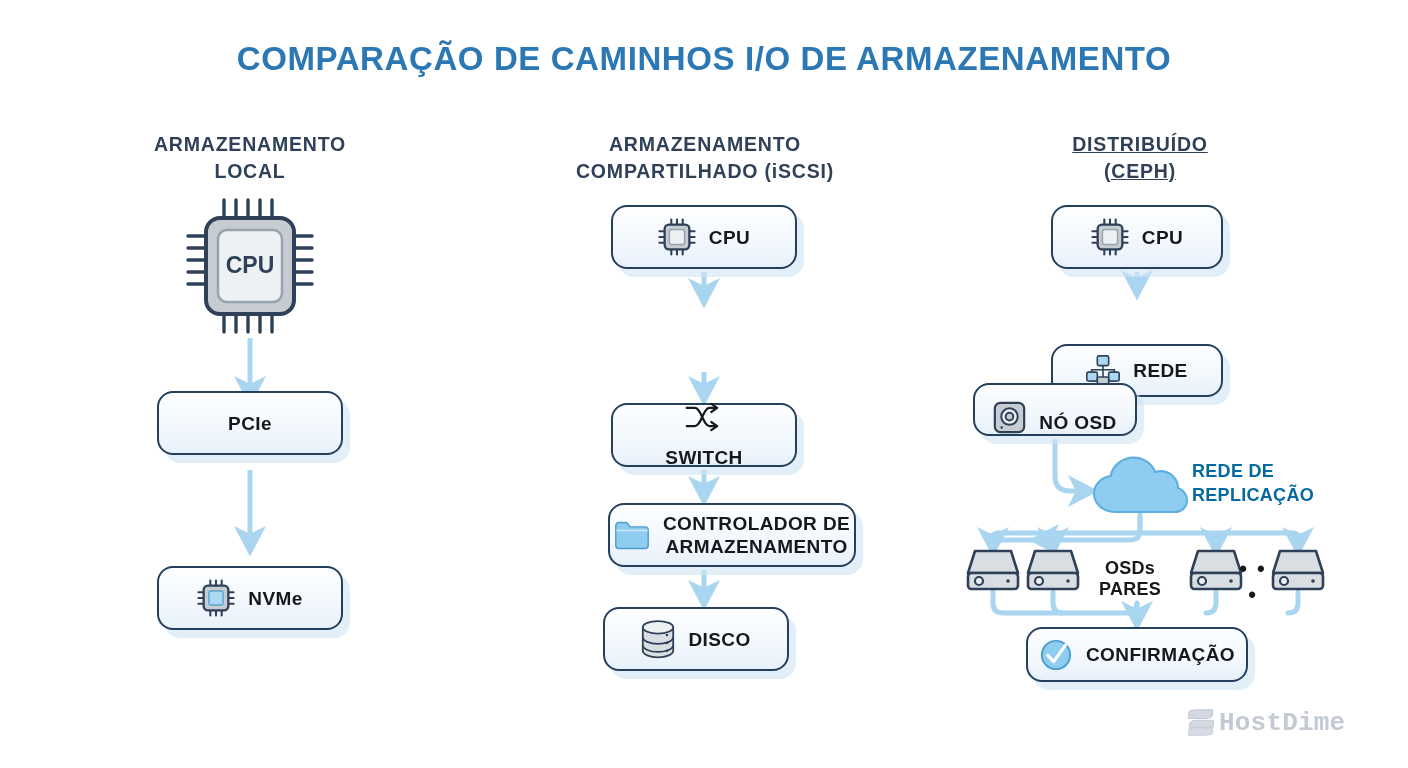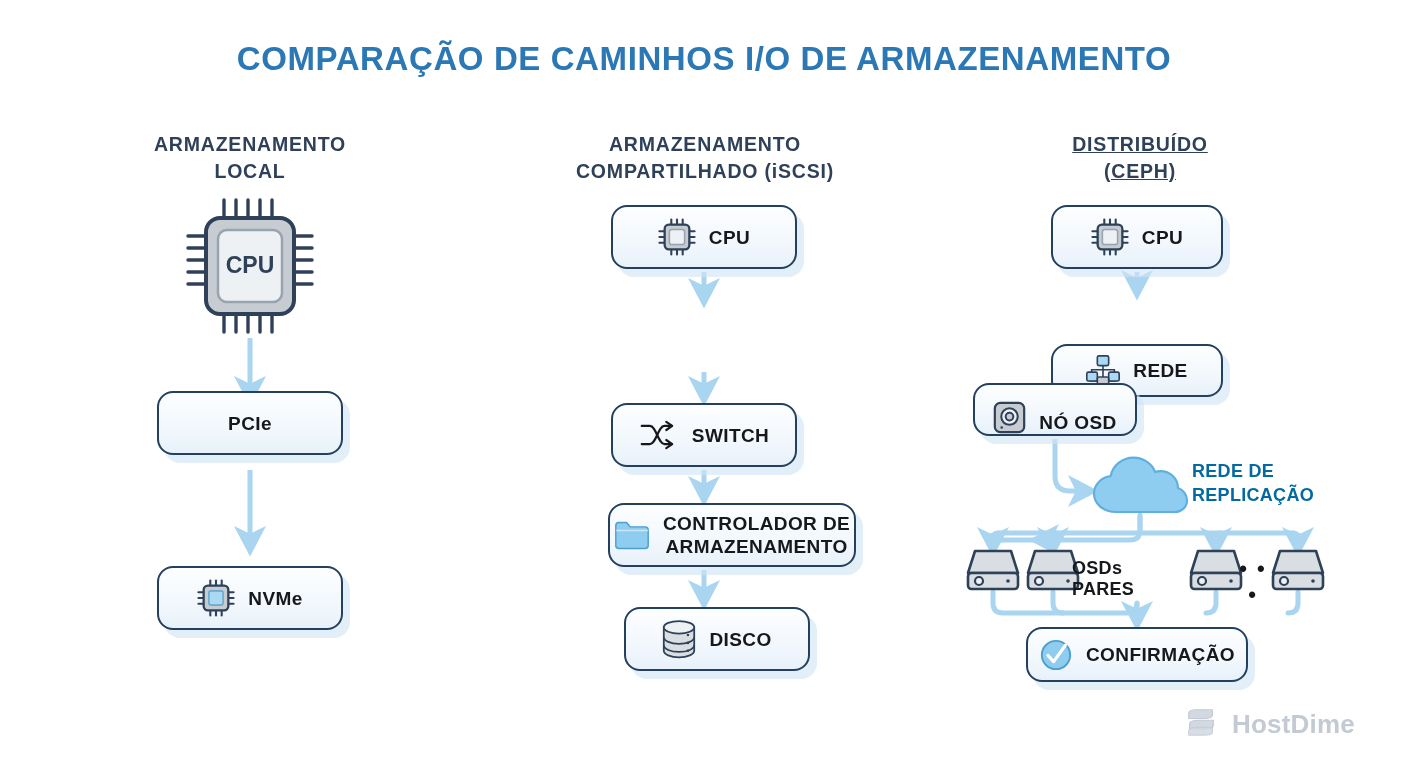--- a/index.html
+++ b/index.html
@@ -55,39 +55,39 @@
   .node .ico{flex:0 0 auto;display:block;line-height:0;}
 
   
   #n-pcie{left:157px;top:391px;width:186px;height:64px;}
   #n-nvme{left:157px;top:553px;width:186px;height:64px;margin-top:13px;}
   #cpu-chip-big{position:absolute;left:186px;top:198px;width:128px;height:136px;}
 
   
   #n2-cpu   {left:611px;top:205px;width:186px;height:64px;}
   #n2-net   {left:594px;top:305px;width:220px;height:64px;}
-  #n2-switch{left:611px;top:403px;width:186px;height:64px;}
+  #n2-switch{left:611px;top:403px;width:186px;height:64px;flex-direction:column;}
   #n2-ctrl  {left:608px;top:503px;width:248px;height:64px;}
-  #n2-disk  {left:624px;top:607px;width:186px;height:64px;}
+  #n2-disk  {left:603px;top:607px;width:186px;height:64px;}
 
   
   #n3-cpu {left:1051px;top:205px;width:172px;height:64px;}
   #n3-net {left:1051px;top:296px;width:172px;height:53px;margin-top:48px;}
   #n3-osd {left:973px;top:383px;width:164px;height:53px;align-items:flex-end;}
   #n3-conf{left:1026px;top:627px;width:222px;height:55px;}
 
   
   #repl-caption{
     position:absolute;left:1192px;top:459px;width:180px;
     font-size:18px;font-weight:600;line-height:24px;letter-spacing:.3px;
     color:#0369a1;white-space:pre-line;
   }
   #osds-pares-label{
     position:absolute;left:1072px;top:558px;width:116px;
-    text-align:left;font-size:18px;font-weight:700;letter-spacing:.3px;
+    text-align:center;font-size:18px;font-weight:700;letter-spacing:.3px;
     color:#16181b;
   }
   #osd-ellipsis{
     position:absolute;left:1236px;top:556px;width:34px;
     text-align:center;font-size:22px;font-weight:700;color:#16181b;
     letter-spacing:2px;
   }
 
   
   #connectors{position:absolute;left:0;top:0;width:1408px;height:768px;pointer-events:none;}
@@ -98,21 +98,21 @@
   #srv-1{left:1025px;top:548px;}
   #srv-2{left:1188px;top:548px;}
   #srv-3{left:1270px;top:548px;}
 
   
   #cloud{position:absolute;left:1090px;top:455px;width:100px;height:60px;}
 
   
   #logo{
     position:absolute;left:1186px;top:708px;
-    display:flex;align-items:flex-end;gap:16px;
+    display:flex;align-items:flex-start;gap:3px;font-family:Liberation Mono, monospace;
   }
   #logo .logo-text{
     font-size:26px;font-weight:600;letter-spacing:.2px;color:#c3cad4;
   }
 </style>
 </head>
 <body>
 
 <div class="stage">
 

